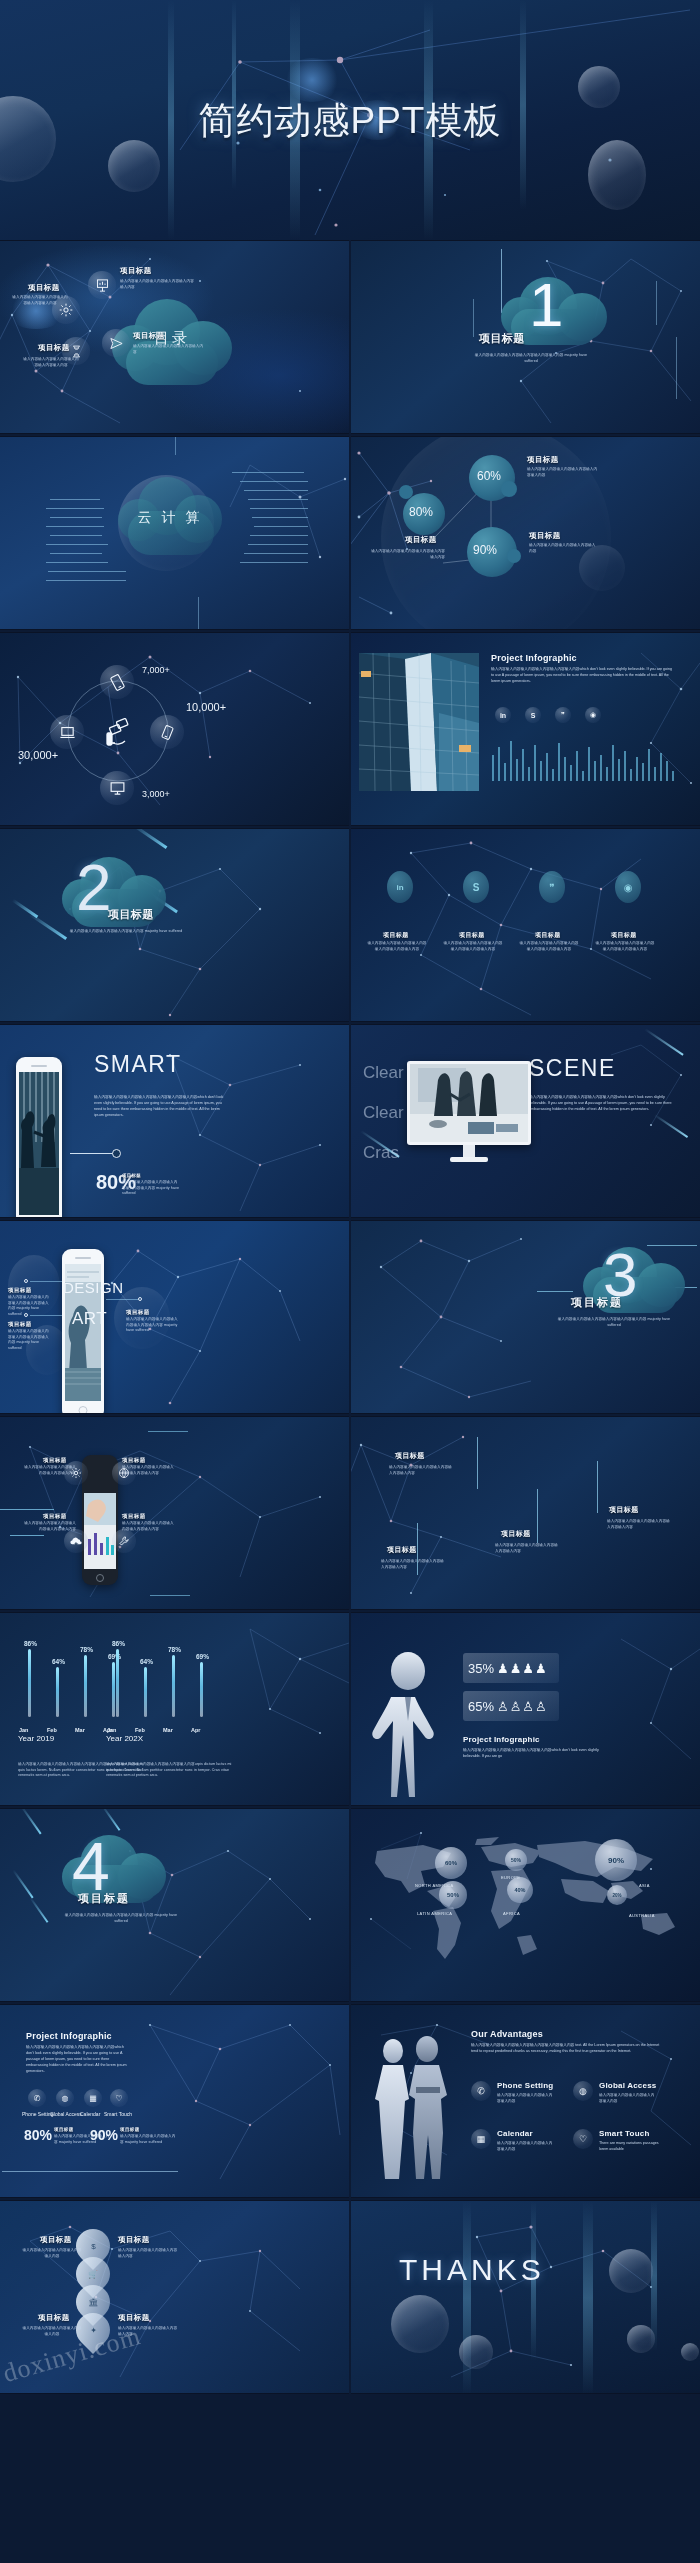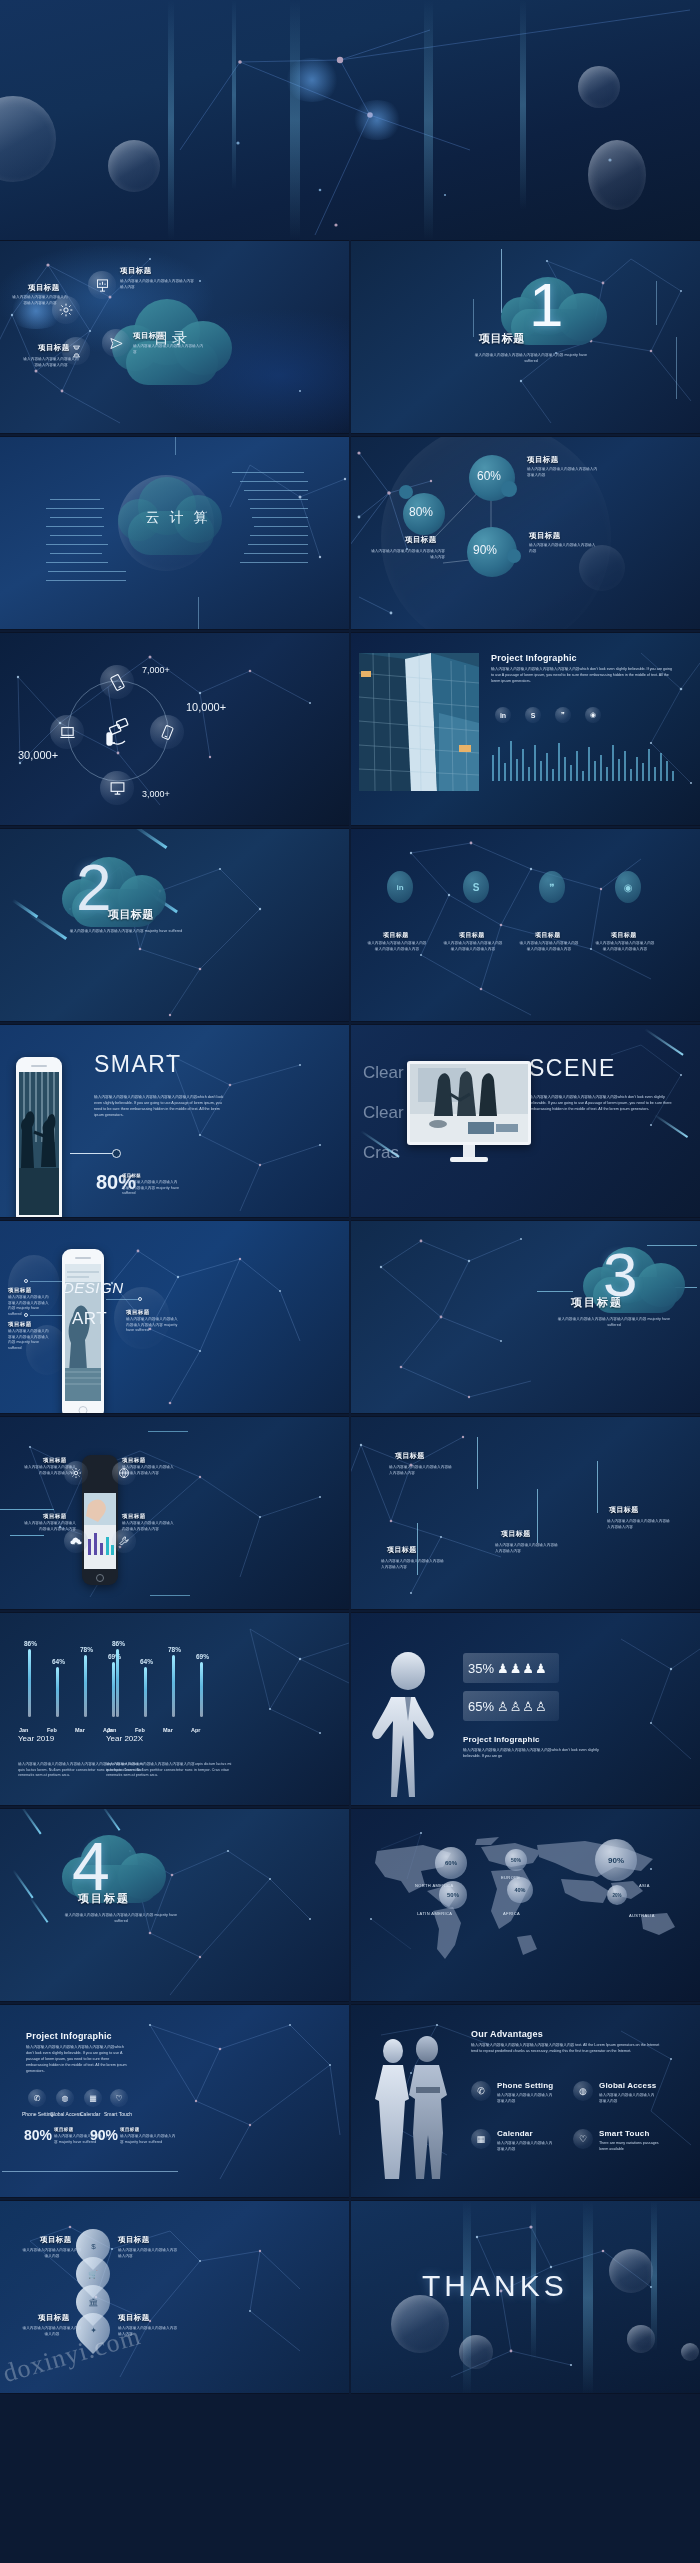--- a/index.html
+++ b/index.html
@@ -185,20 +185,21 @@
     <div class="glow" style="left:350px;top:100px;width:54px;height:40px;"></div>
     <div class="sphere" style="left:-30px;top:96px;width:86px;height:86px;"></div>
     <div class="sphere" style="left:108px;top:140px;width:52px;height:52px;"></div>
     <div class="sphere" style="left:578px;top:66px;width:42px;height:42px;"></div>
     <div class="sphere" style="left:588px;top:140px;width:58px;height:70px;"></div>
     <div class="vbar" style="left:168px;top:0;width:6px;height:240px;"></div>
     <div class="vbar" style="left:232px;top:0;width:4px;height:190px;"></div>
     <div class="vbar" style="left:290px;top:0;width:10px;height:240px;"></div>
     <div class="vbar" style="left:424px;top:0;width:9px;height:240px;"></div>
     <div class="vbar" style="left:520px;top:0;width:6px;height:210px;"></div>
+    <div class="htitle">简约动感PPT模板</div>
   </div>
 
   <div id="grid">
 
     <div class="slide">
       <div class="inner bg2"></div>
       <svg class="net" viewBox="0 0 349 194">
           <g stroke="#6f9ada" stroke-width=".45" opacity=".8" fill="none">
         <path d="M48 24 L12 74 L36 130 L90 90 L48 24"></path>
             <path d="M90 90 L62 150 L36 130"></path>
@@ -317,21 +318,21 @@
             <circle cx="345" cy="42" r="1.2"></circle>
           </g>
       </svg>
       <div class="sphere" style="left:118px;top:38px;width:96px;height:96px;opacity:.45;"></div>
       <div class="cloud" style="left:118px;top:40px;width:104px;height:78px;">
         <i style="left:20px;top:0;width:58px;height:58px;opacity:.55;"></i>
         <i style="left:0;top:22px;width:42px;height:42px;opacity:.55;"></i>
         <i style="left:56px;top:18px;width:48px;height:48px;opacity:.55;"></i>
         <i style="left:10px;top:34px;width:86px;height:44px;border-radius:22px;opacity:.55;"></i>
       </div>
-      <div class="cloud-t" style="left:118px;width:120px;top:72px;font-size:14px;">云 计 算</div>
+      <div class="cloud-t" style="left:110px;width:120px;top:72px;font-size:14px;">云 计 算</div>
       <div>
         <div class="thin-line" style="left:50px;top:62px;width:50px;"></div>
         <div class="thin-line" style="left:46px;top:71px;width:58px;"></div>
         <div class="thin-line" style="left:50px;top:80px;width:52px;"></div>
         <div class="thin-line" style="left:46px;top:89px;width:58px;"></div>
         <div class="thin-line" style="left:50px;top:98px;width:52px;"></div>
         <div class="thin-line" style="left:46px;top:107px;width:62px;"></div>
         <div class="thin-line" style="left:50px;top:116px;width:52px;"></div>
         <div class="thin-line" style="left:46px;top:125px;width:62px;"></div>
         <div class="thin-line" style="left:48px;top:134px;width:78px;"></div>
@@ -776,21 +777,21 @@
             <rect y="104" width="36" height="33" fill="#5e8396"></rect>
             <g stroke="#cfdde6" stroke-width=".5" opacity=".7">
                 <line x1="0" y1="108" x2="36" y2="108"></line>
                 <line x1="0" y1="114" x2="36" y2="114"></line>
                 <line x1="0" y1="120" x2="36" y2="120"></line>
               </g>
           </svg>
         </div>
         <div class="home" style="bottom:4px;"></div>
       </div>
-      <div style="position:absolute;left:63px;top:58px;font-size:15px;color:#f0f6fc;letter-spacing:.5px;font-style:italic;">DESIGN</div>
+      <div style="position:absolute;left:63px;top:58px;font-size:15px;color:#f0f6fc;letter-spacing:.5px;">DESIGN</div>
       <div style="position:absolute;left:72px;top:88px;font-size:17px;color:#f0f6fc;letter-spacing:.5px;">ART</div>
       <div style="position:absolute;left:24px;top:58px;width:4px;height:4px;border:1px solid #dfeaf6;border-radius:50%;"></div>
       <div class="thin-line" style="left:30px;top:60px;width:32px;"></div>
       <div class="cn-t" style="position:absolute;left:8px;top:66px;font-size:5.5px;">项目标题</div>
       <div class="cn-b" style="position:absolute;left:8px;top:74px;width:44px;">输入内容输入内容输入内容输入内容输入内容输入内容 majority have suffered</div>
       <div style="position:absolute;left:24px;top:92px;width:4px;height:4px;border:1px solid #dfeaf6;border-radius:50%;"></div>
       <div class="thin-line" style="left:30px;top:94px;width:32px;"></div>
       <div class="cn-t" style="position:absolute;left:8px;top:100px;font-size:5.5px;">项目标题</div>
       <div class="cn-b" style="position:absolute;left:8px;top:108px;width:44px;">输入内容输入内容输入内容输入内容输入内容输入内容 majority have suffered</div>
       <div style="position:absolute;left:138px;top:76px;width:4px;height:4px;border:1px solid #dfeaf6;border-radius:50%;"></div>
@@ -1309,17 +1310,17 @@
       </svg>
       <div class="vbar" style="left:112px;top:0;width:8px;height:194px;"></div>
       <div class="vbar" style="left:180px;top:0;width:5px;height:160px;"></div>
       <div class="vbar" style="left:232px;top:0;width:10px;height:194px;"></div>
       <div class="vbar" style="left:300px;top:0;width:6px;height:150px;"></div>
       <div class="sphere" style="left:40px;top:94px;width:58px;height:58px;"></div>
       <div class="sphere" style="left:108px;top:134px;width:34px;height:34px;"></div>
       <div class="sphere" style="left:258px;top:48px;width:44px;height:44px;"></div>
       <div class="sphere" style="left:276px;top:124px;width:28px;height:28px;"></div>
       <div class="sphere" style="left:330px;top:142px;width:18px;height:18px;"></div>
-      <div class="thanks" style="left:48px;top:68px;margin-left:23px;">THANKS</div>
+      <div class="thanks" style="left:48px;top:52px;">THANKS</div>
     </div>
 
   </div>
 </div>
 
 </body></html>

